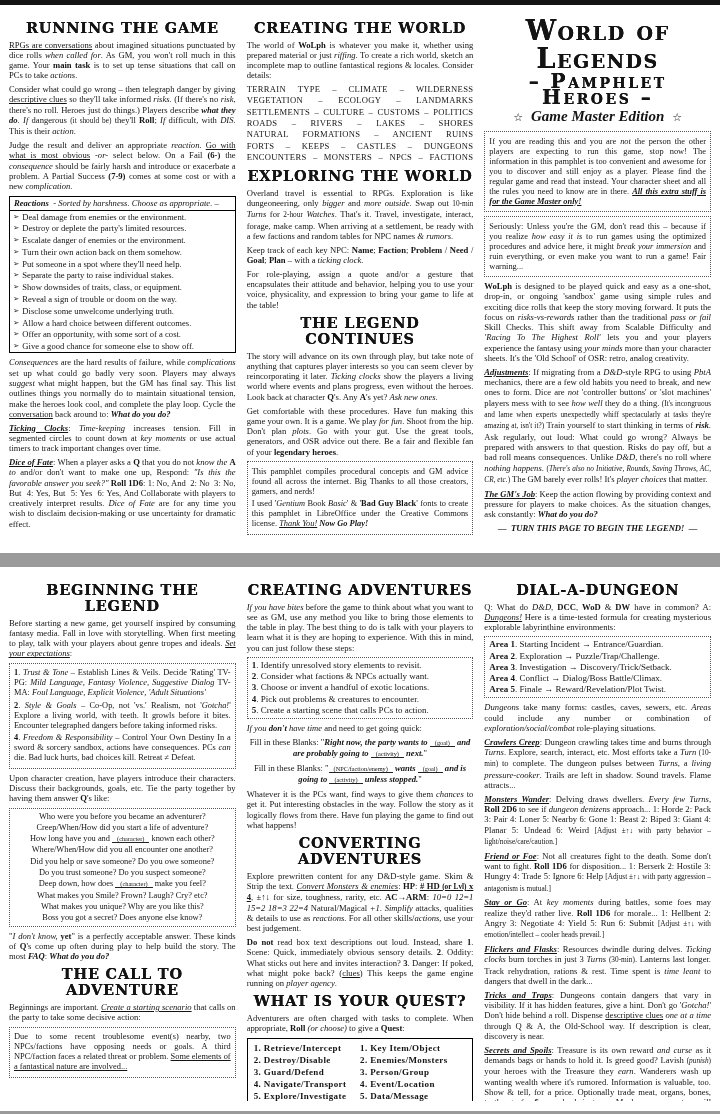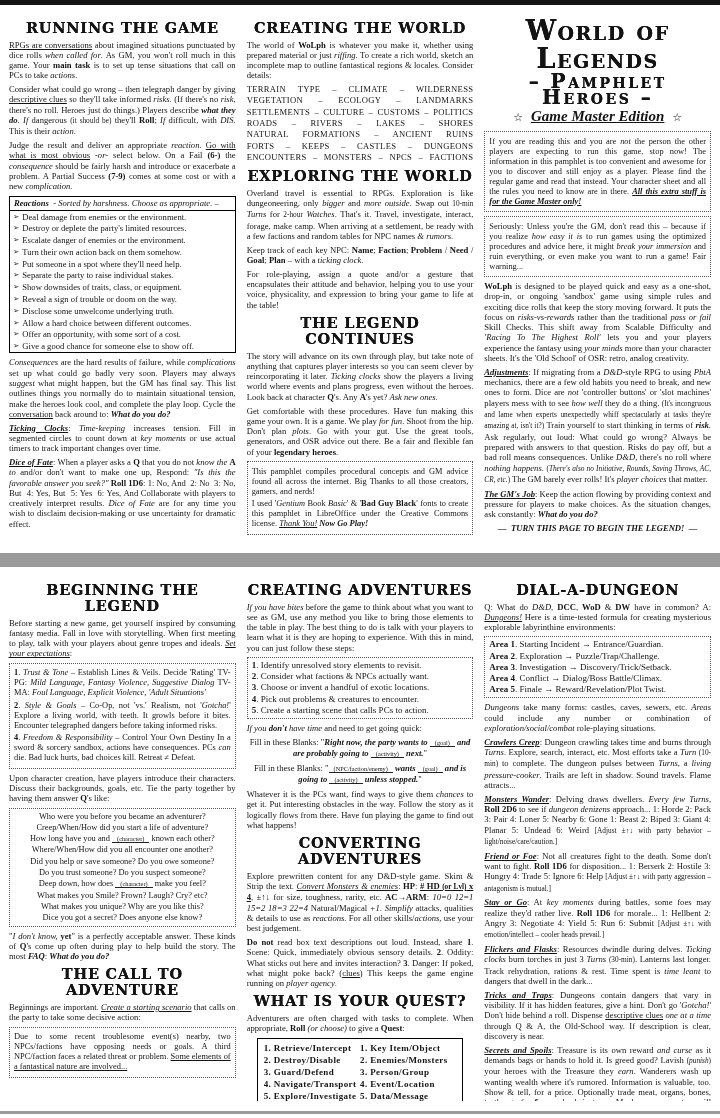--- a/index.html
+++ b/index.html
@@ -22,31 +22,31 @@
   .boxd{border:1.2px dotted #555;padding:2px 4px;margin:4px 0;font-size:8.4px;line-height:10px;}
   .boxd .para{margin:2.5px 0;}
   .rtable{border:1.5px solid #000;margin:4px 0;}
   .rhead{border-bottom:1.3px solid #000;padding:1px 4px 2px;}
   .rrow{display:flex;gap:3px;padding:.6px 3px;white-space:nowrap;overflow:hidden;line-height:10.6px;}
   .rarrow{font-family:"DejaVu Sans",sans-serif;font-size:7.5px;flex:none;}
   .caps{margin:2px 0 3px;}
   .caps-line{text-align:justify;text-align-last:justify;letter-spacing:.3px;line-height:11.3px;}
   .lrow{white-space:nowrap;overflow:hidden;line-height:11.2px;font-size:9px;}
   .qlist .qrow{text-align:center;line-height:11.3px;}
-  .quest{border:1.5px solid #000;display:flex;padding:3px 6px;margin:4px 10px;}
+  .quest{border:1.5px solid #000;display:flex;padding:3px 6px;margin:4px 0;}
   .qcol{flex:1;min-width:0;}
   .qitem{white-space:nowrap;overflow:hidden;line-height:12.2px;font-weight:bold;
          letter-spacing:.4px;font-size:9px;}
   .masthead{text-align:center;margin:2px 0 4px;}
   .mast-title{font-family:"DejaVu Serif",serif;font-weight:900;font-variant:small-caps;
               font-size:27px;line-height:28px;letter-spacing:1.5px;text-shadow:0 0 .6px #000;}
   .mast-sub{font-family:"DejaVu Serif",serif;font-weight:900;font-variant:small-caps;
             font-size:20px;line-height:16px;letter-spacing:2.5px;text-shadow:0 0 .5px #000;}
   .mast-ed{font-size:15px;line-height:18px;font-weight:bold;font-style:italic;margin-top:2px;}
-  .mast-ed .edtext{text-decoration:underline;margin:0 8px;}
+  .mast-ed .edtext{margin:0 8px;}
   .star{font-family:"DejaVu Sans",sans-serif;font-style:normal;font-size:11px;}
 </style>
 </head>
 <body>
 
 <div class="sheet">
   <div class="topbar"></div>
   <div class="page">
     <div class="col">
         <div class="sec-h">RUNNING THE GAME</div>
@@ -164,21 +164,21 @@
         <div class="boxd qlist">
           <div class="qrow">Who were you before you became an adventurer?</div>
           <div class="qrow">Creep/When/How did you start a life of adventure?</div>
           <div class="qrow">How long have you and <span class="blank">(character)</span> known each other?</div>
           <div class="qrow">Where/When/How did you all encounter one another?</div>
           <div class="qrow">Did you help or save someone? Do you owe someone?</div>
           <div class="qrow">Do you trust someone? Do you suspect someone?</div>
           <div class="qrow">Deep down, how does <span class="blank">(character)</span> make you feel?</div>
           <div class="qrow">What makes you Smile? Frown? Laugh? Cry? etc?</div>
           <div class="qrow">What makes you unique? Why are you like this?</div>
-          <div class="qrow">Dice you got a secret? Does anyone else know?</div>
+          <div class="qrow">Boss you got a secret? Does anyone else know?</div>
         </div>
         <div class="para">"<i>I don't know,</i> <b>yet</b>" is a perfectly acceptable answer. These kinds of <b>Q</b>'s come up often during play to help build the story. The most <b><i>FAQ</i></b>: <b><i>What do you do?</i></b></div>
         <div class="sec-h">THE CALL TO ADVENTURE</div>
         <div class="para">Beginnings are important. <u><i>Create a starting scenario</i></u> that calls on the party to take some decisive action:</div>
         <div class="boxd">
           <div class="para">Due to some recent troublesome event(s) nearby, two NPCs/factions have opposing needs or goals. A third NPC/faction faces a related threat or problem. <u>Some elements of a fantastical nature are involved...</u></div>
         </div>
       </div>
     <div class="col">
         <div class="sec-h">CREATING ADVENTURES</div>

